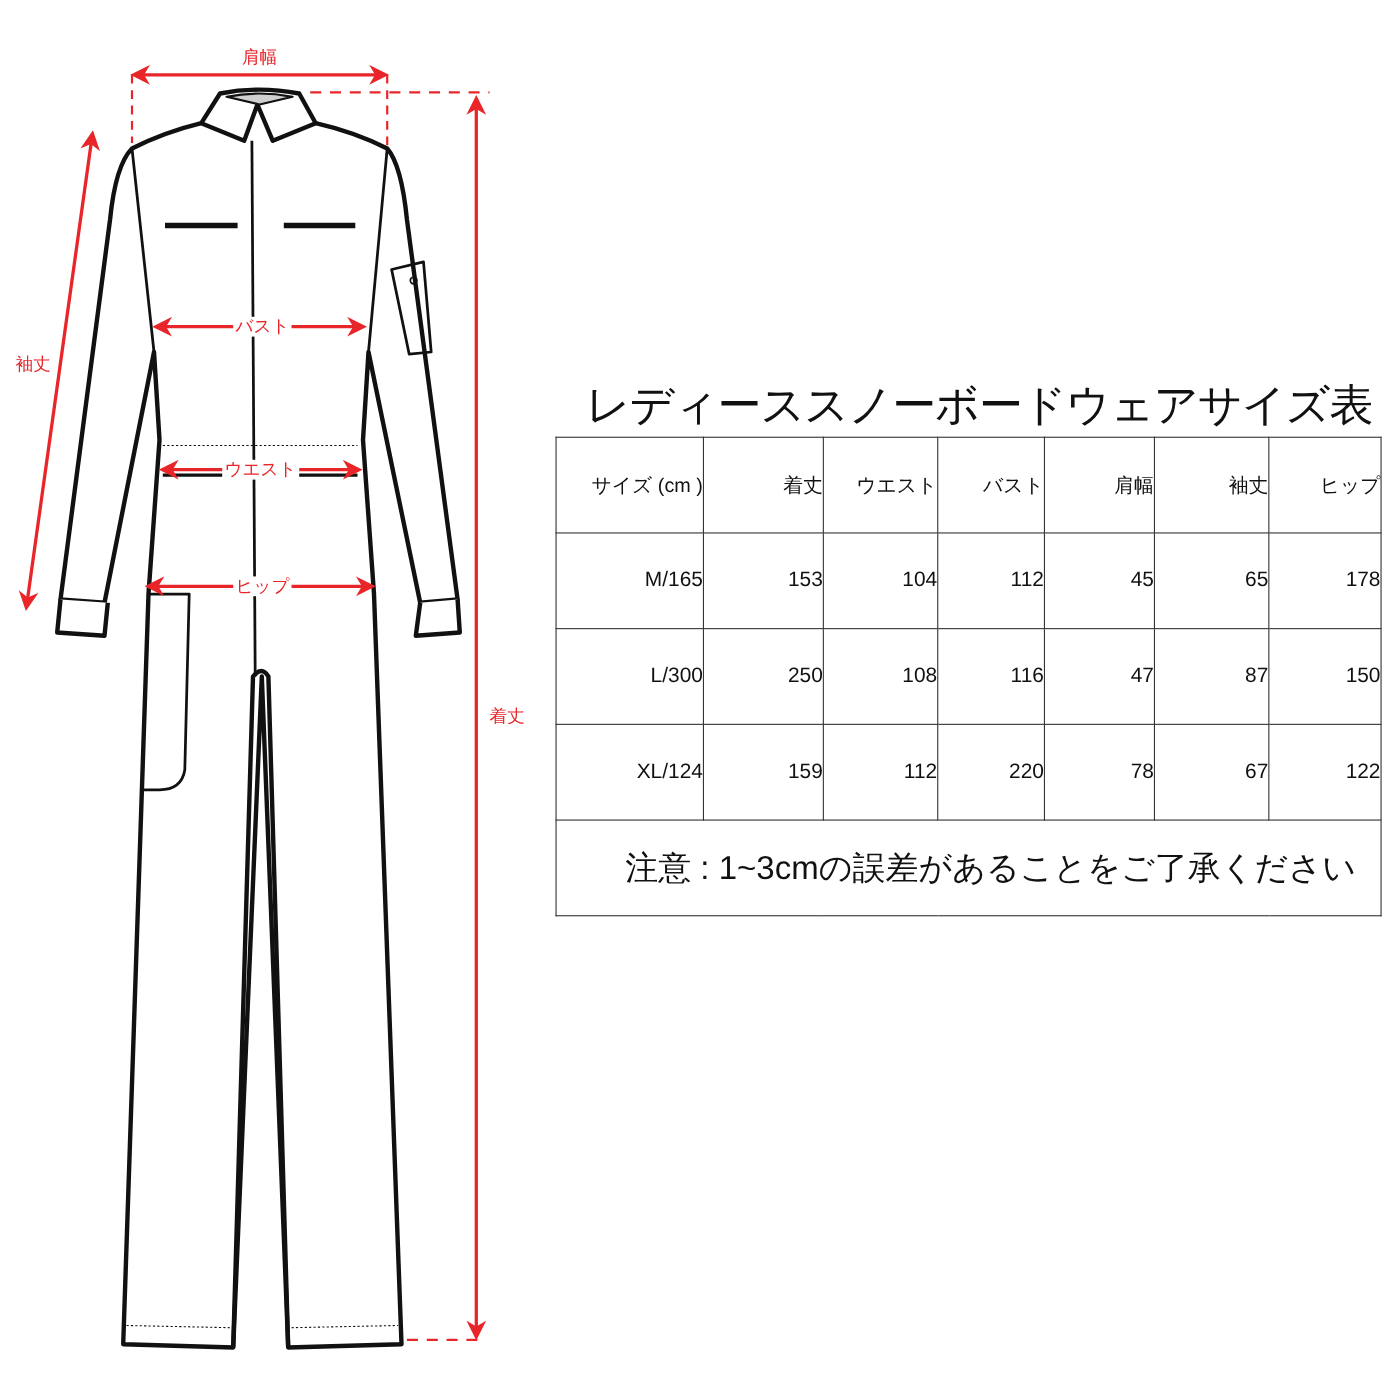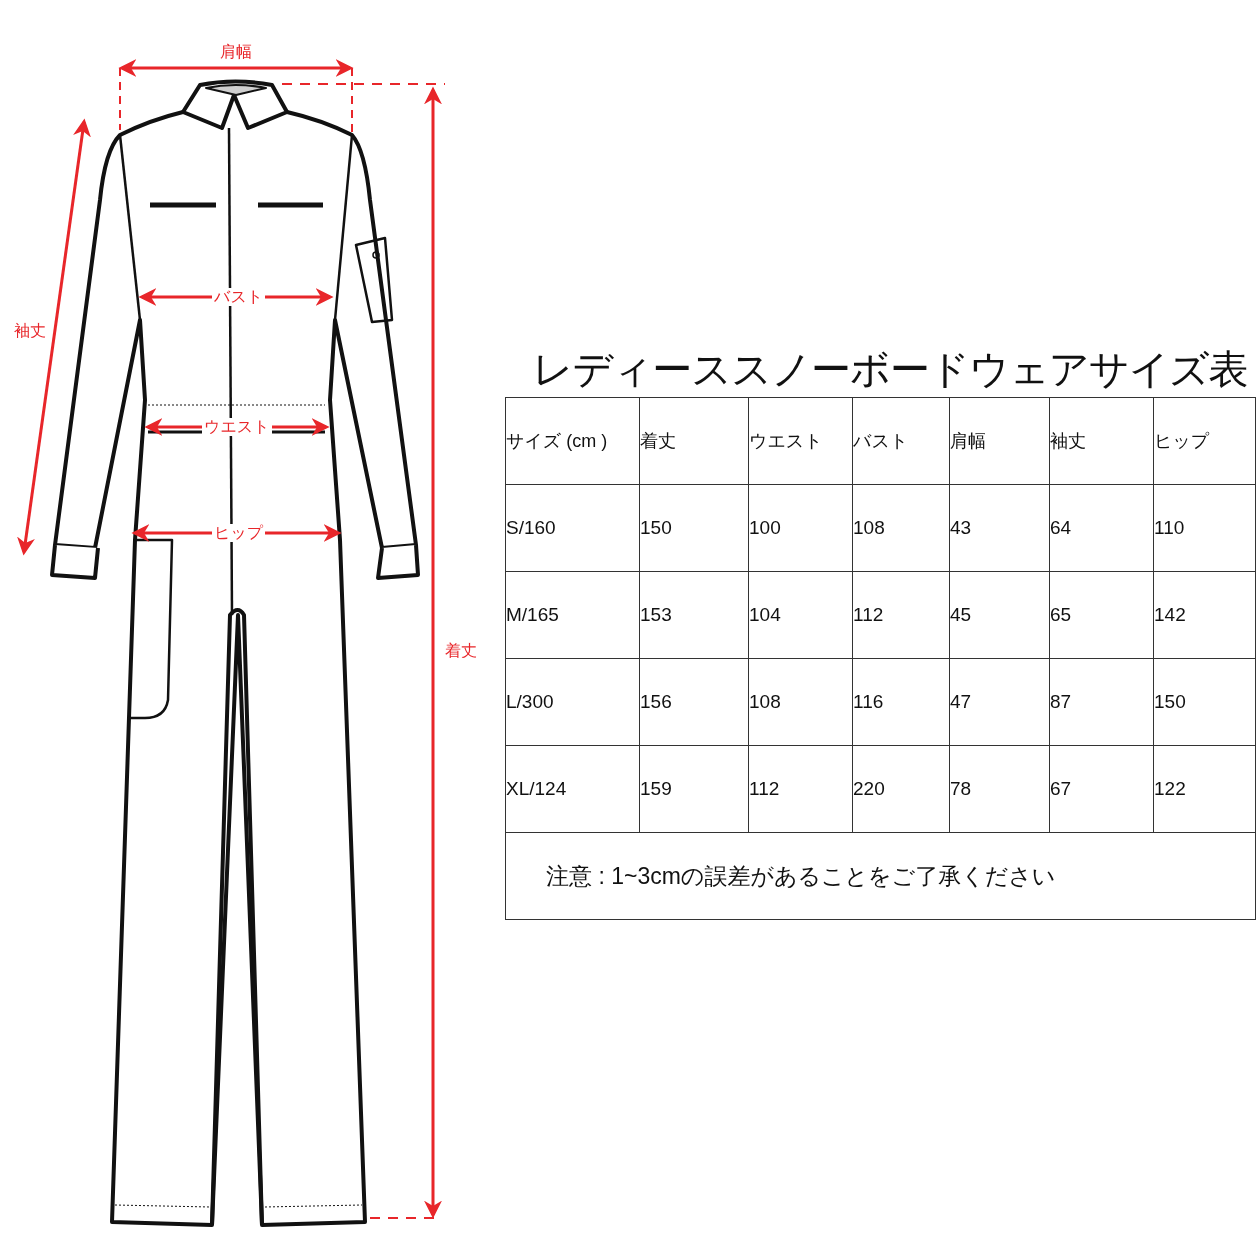--- a/index.html
+++ b/index.html
@@ -2,24 +2,24 @@
 <html><head>
 <meta charset="utf-8">
 <style>
   html, body { margin:0; padding:0; background:#ffffff; }
   body { width:1260px; height:1260px; position:relative; overflow:hidden; font-family:"DejaVu Sans", sans-serif; }
   .figure { position:absolute; left:0; top:0; width:500px; height:1260px; }
   .figure svg { position:absolute; left:0; top:0; }
   .mlabel { position:absolute; color:#e8262a; font-size:16px; font-family:"DejaVu Sans", sans-serif; background:#fff; padding:0 2px; line-height:18px; white-space:nowrap; }
   .title { position:absolute; left:505px; top:345px; width:770px; text-align:center; font-size:40px; color:#111; letter-spacing:-1px; line-height:48px; font-family:"DejaVu Sans", sans-serif; }
   table.size { position:absolute; left:505px; top:397px; border-collapse:collapse; table-layout:fixed; }
-  table.size td, table.size th { border:1.5px solid #333; text-align:left; vertical-align:middle; font-size:19px; color:#111; padding:0; font-weight:normal; font-family:"Liberation Sans", sans-serif; }
+  table.size td, table.size th { border:1.5px solid #333; text-align:right; vertical-align:middle; font-size:19px; color:#111; padding:0; font-weight:normal; font-family:"Liberation Sans", sans-serif; }
   table.size th { font-size:18px; }
   table.size tr { height:87px; }
-  table.size td.note { text-align:left; padding-left:40px; font-size:23px; height:86px; }
+  table.size td.note { text-align:center; padding-left:40px; font-size:30px; height:86px; }
 </style>
 </head>
 <body>
 
 <div class="figure">
   <svg width="500" height="1260" viewBox="0 0 500 1260">
     <defs>
       <marker id="ah" viewBox="0 0 10 10" refX="8" refY="5" markerWidth="6" markerHeight="6" orient="auto-start-reverse">
         <path d="M0,0 L10,5 L0,10 L3,5 z" fill="#e8262a"></path>
       </marker>
@@ -94,40 +94,31 @@
       <tr>
     <th>サイズ (cm )</th>
     <th>着丈</th>
     <th>ウエスト</th>
     <th>バスト</th>
     <th>肩幅</th>
     <th>袖丈</th>
     <th>ヒップ</th>
   </tr>
   <tr>
-    <td>S/160</td>
-    <td>150</td>
-    <td>100</td>
-    <td>108</td>
-    <td>43</td>
-    <td>64</td>
-    <td>110</td>
-  </tr>
-  <tr>
     <td>M/165</td>
     <td>153</td>
     <td>104</td>
     <td>112</td>
     <td>45</td>
     <td>65</td>
-    <td>142</td>
+    <td>178</td>
   </tr>
   <tr>
     <td>L/300</td>
-    <td>156</td>
+    <td>250</td>
     <td>108</td>
     <td>116</td>
     <td>47</td>
     <td>87</td>
     <td>150</td>
   </tr>
   <tr>
     <td>XL/124</td>
     <td>159</td>
     <td>112</td>

